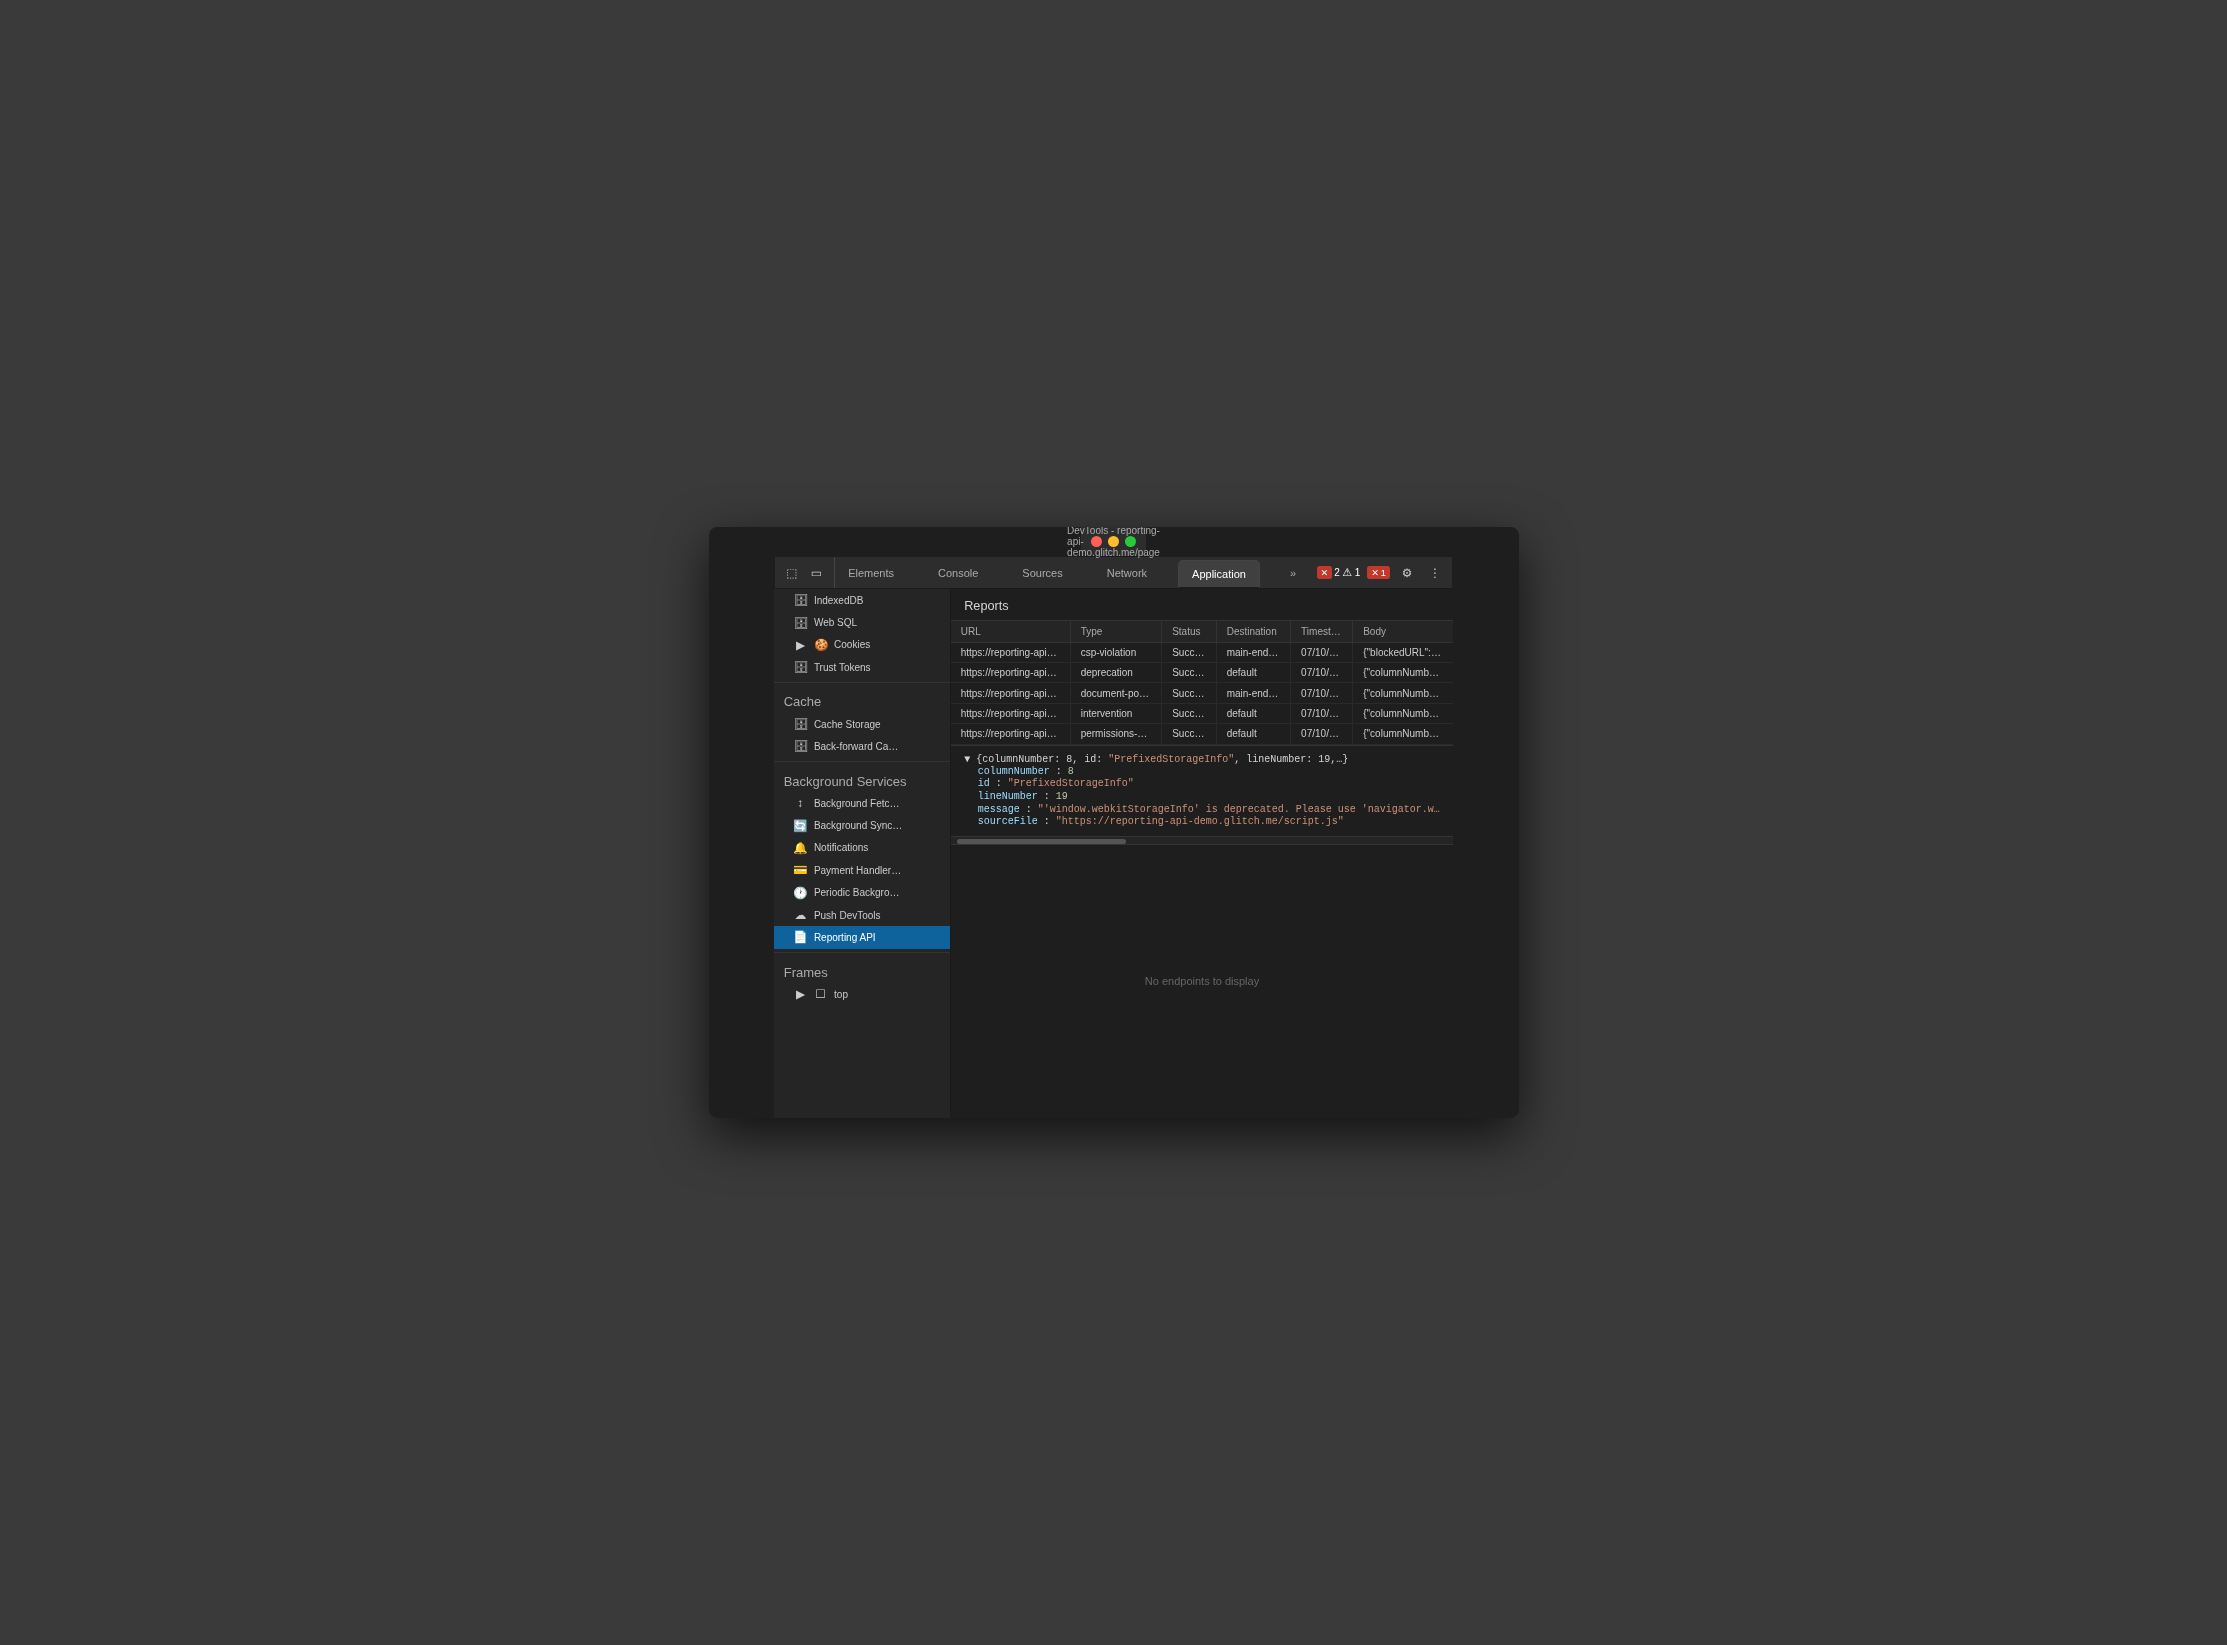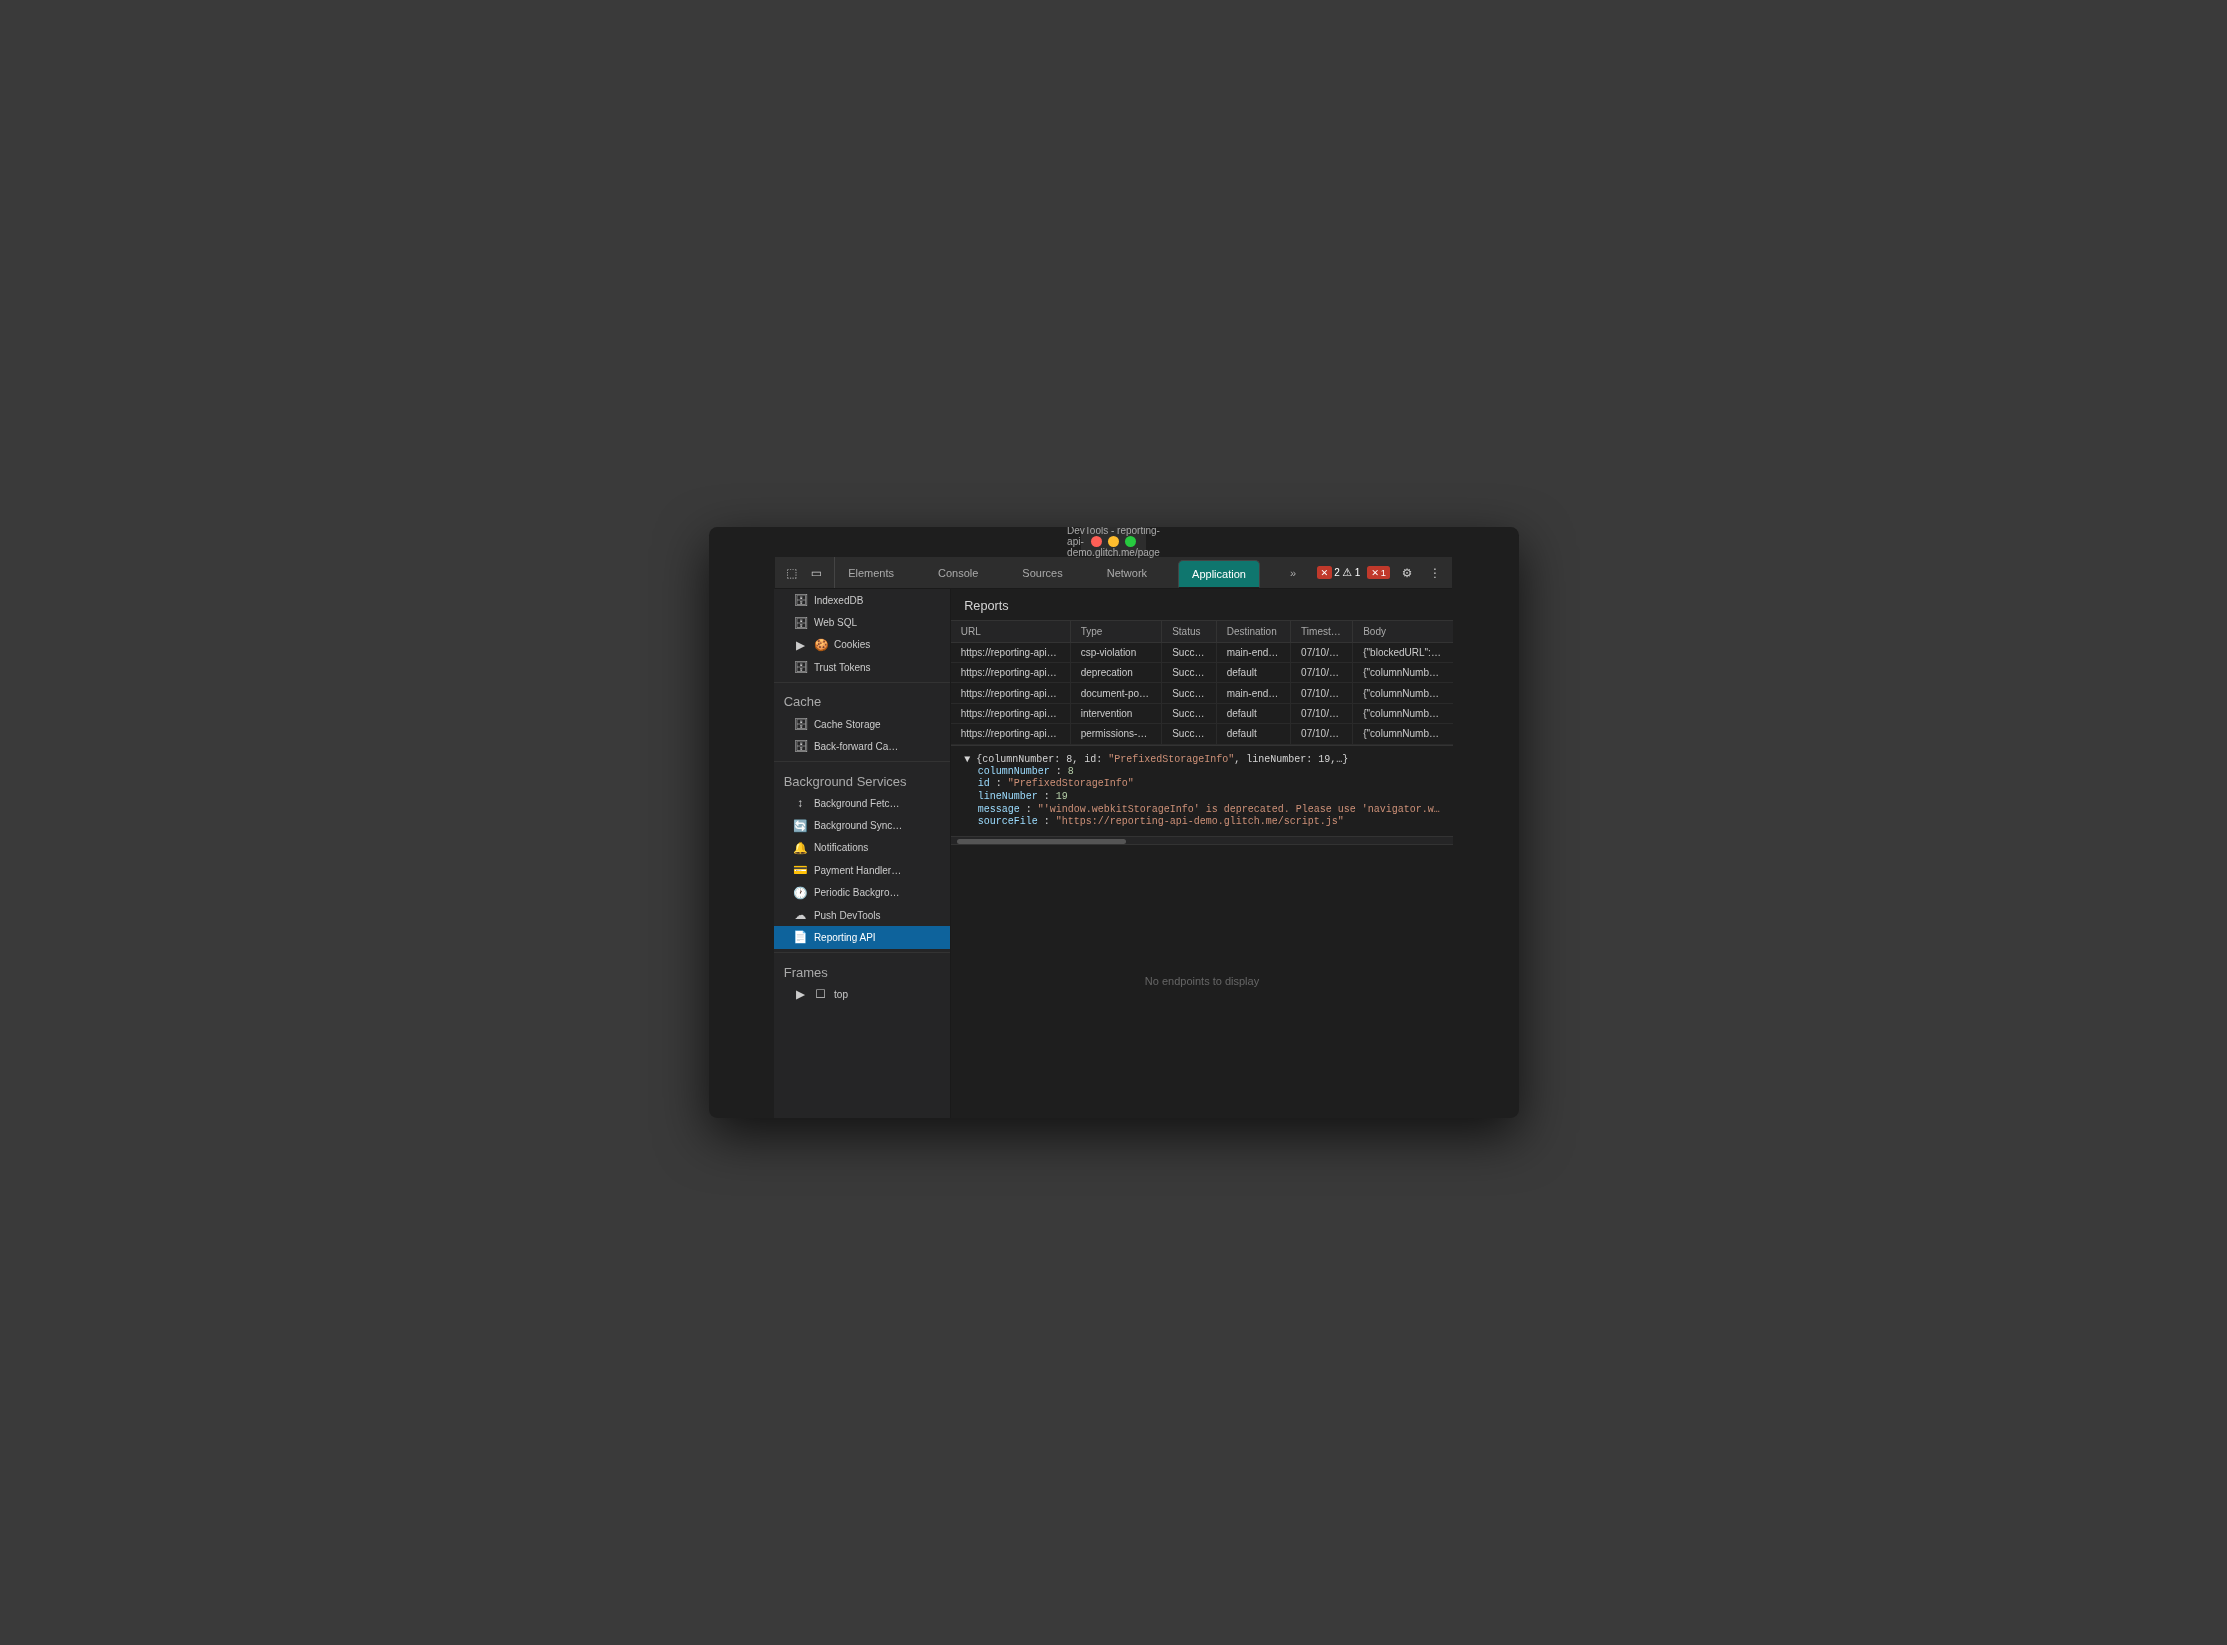--- a/index.html
+++ b/index.html
@@ -89,21 +89,21 @@
       display: flex;
       align-items: center;
       padding: 0 13.5px;
       color: #aaa;
       cursor: pointer;
       font-size: 11px;
       border-right: 0.8px solid transparent;
       white-space: nowrap;
     }
     .tab.active {
-      background: #0f766e;
+      background: #404040;
       color: #fff;
       border-radius: 5px 5px 0 0;
       border: 0.8px solid #444;
       border-bottom: 0.8px solid #1e1e1e;
       margin-top: 2.5px;
     }
     .tabbar-right {
       display: flex;
       align-items: center;
       padding: 0 6.7px;

